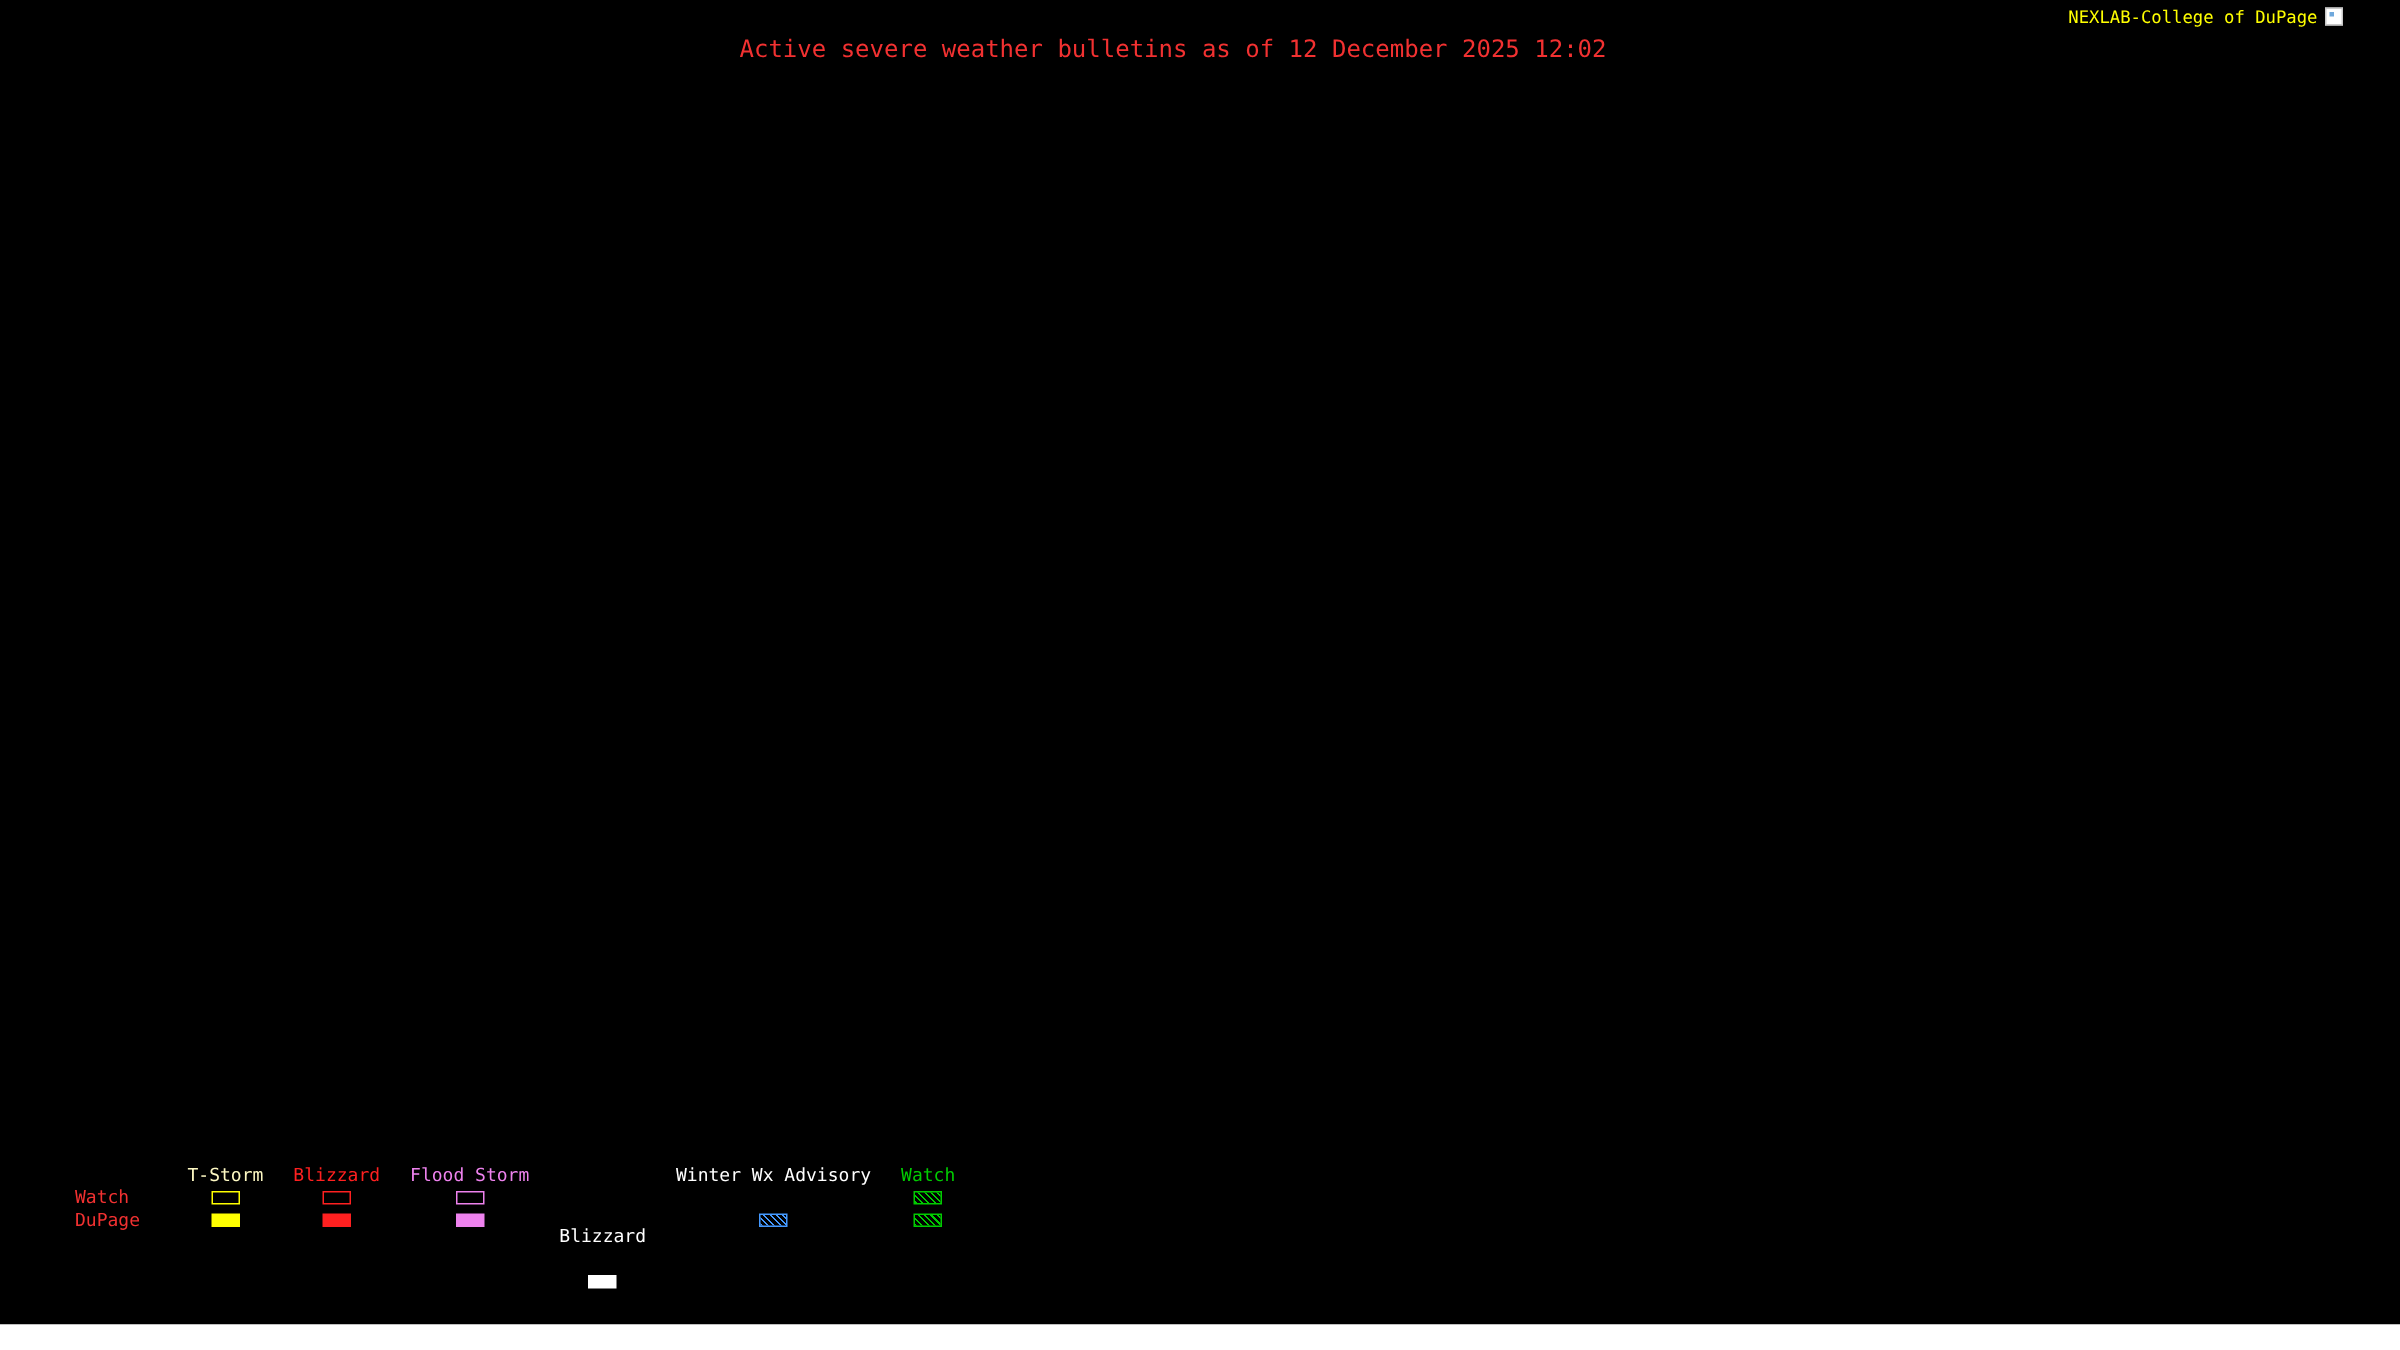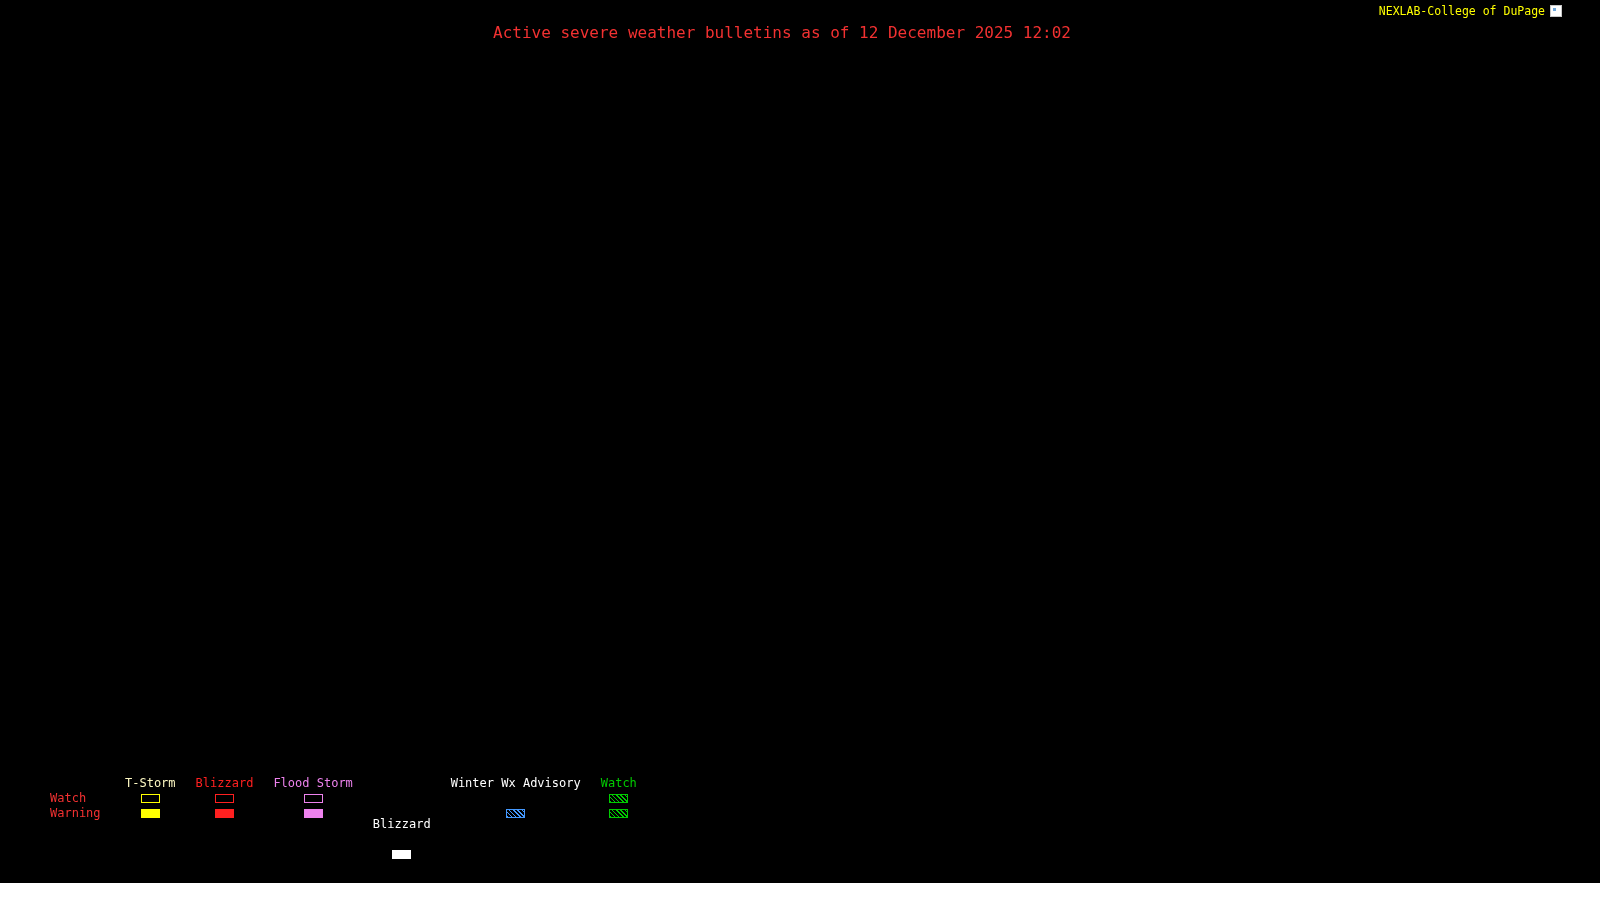--- a/index.html
+++ b/index.html
@@ -83,21 +83,21 @@
     <span class="brand-icon"></span>
   </div>
 
   <div class="title" style="color: rgb(242, 49, 49);">Active severe weather bulletins as of 12 December 2025 12:02</div>
 
   <div class="legend">
 
     <div class="legend-labels">
       <div class="spacer"></div>
       <div class="row-label" style="color: rgb(242, 49, 49);">Watch</div>
-      <div class="row-label" style="color: rgb(242, 49, 49);">Warning</div>
+      <div class="row-label" style="color: rgb(242, 49, 49);">DuPage</div>
     </div>
 
     <div class="legend-col">
       <div class="col-hdr" style="color: #fef9c3;">T-Storm</div>
       <div class="swatch-cell">
         <span class="swatch" style="border: 1px solid rgb(255, 255, 0);"></span>
       </div>
       <div class="swatch-cell">
         <span class="swatch" style="background: rgb(255, 255, 0);"></span>
       </div>

